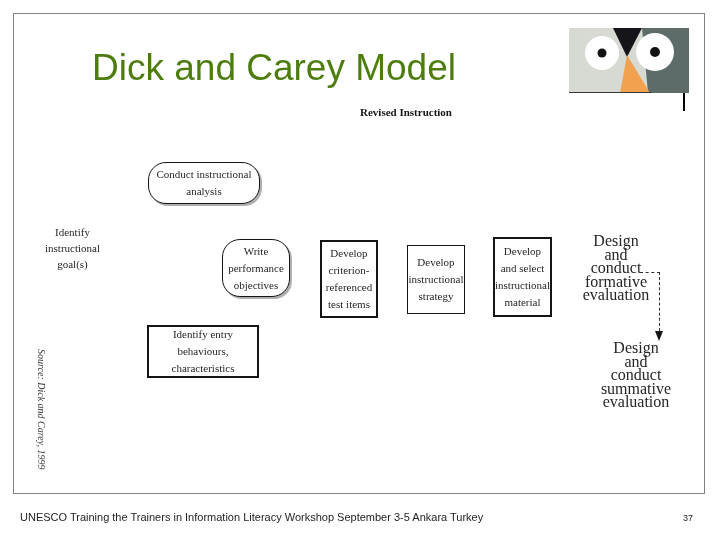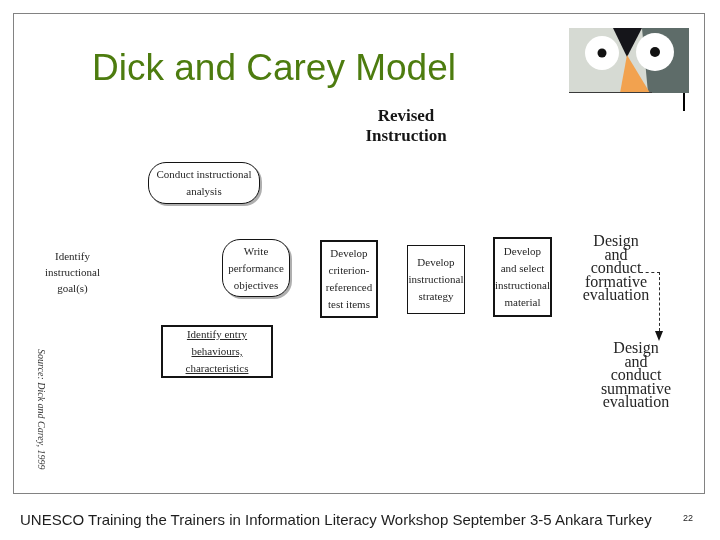--- a/index.html
+++ b/index.html
@@ -11,41 +11,41 @@
     position:absolute;left:13px;top:13px;width:690px;height:479px;
     border:1.5px solid #828282;background:#ffffff;
   }
   .page-title{
     position:absolute;left:92px;top:47px;
     font-family:"Liberation Sans",sans-serif;font-size:37px;color:#4d7c0f;
     white-space:nowrap;letter-spacing:0px;
   }
   .diagram-heading{
     position:absolute;left:340px;top:106px;width:132px;text-align:center;
-    font-family:"Liberation Serif",serif;font-weight:bold;font-size:17px;color:#161616;
+    font-family:"Liberation Serif",serif;font-weight:bold;font-size:11px;color:#161616;
   }
   .node{
     position:absolute;display:flex;align-items:center;justify-content:center;
     text-align:center;font-family:"Liberation Serif",serif;font-size:11px;
     color:#262626;line-height:17px;white-space:pre-line;background:#fff;
   }
   .boxed{border:1px solid #141414;}
   .boxed.shadowed{box-shadow:2px 2px 0 rgba(110,110,110,0.55);border-radius:18px;}
   .boxed.thick{border-width:2px;}
   .label{background:transparent;}
   .tight{line-height:13.5px;font-size:16px;}
   .goal-label{line-height:16px;}
   .n-conduct{left:148px;top:162px;width:110px;height:40px;}
-  .n-goal{left:25px;top:246px;width:95px;height:52px;}
+  .n-goal{left:25px;top:222px;width:95px;height:52px;}
   .n-write{left:222px;top:239px;width:66px;height:56px;font-family:Liberation Serif, serif;}
   .n-criterion{left:320px;top:240px;width:54px;height:74px;}
   .n-strategy{left:407px;top:245px;width:56px;height:67px;}
   .n-material{left:493px;top:237px;width:55px;height:76px;}
   .n-formative{left:580px;top:240px;width:72px;height:56px;}
-  .n-entry{left:161px;top:325px;width:108px;height:49px;text-decoration:underline;}
+  .n-entry{left:147px;top:325px;width:108px;height:49px;}
   .n-summative{left:601px;top:347px;width:70px;height:56px;}
   .dash-h{
     position:absolute;left:640px;top:272px;width:20px;height:0;
     border-top:1px dashed #2c2c2c;
   }
   .dash-v{
     position:absolute;left:659px;top:272px;width:0;height:59px;
     border-left:1px dashed #2c2c2c;
   }
   .arrowhead-down{
@@ -54,21 +54,21 @@
     border-top:10px solid #141414;
   }
   .source-note{
     position:absolute;left:47px;top:349px;width:124px;
     transform:rotate(90deg);transform-origin:left top;
     font-family:"Liberation Serif",serif;font-style:italic;font-size:10px;
     color:#3a3a3a;white-space:nowrap;
   }
   .owl-logo{position:absolute;left:569px;top:28px;}
   .footer-text{
-    position:absolute;left:20px;top:511px;font-size:15px;color:#1e1e1e;
+    position:absolute;left:20px;top:511px;font-size:11px;color:#1e1e1e;
     white-space:nowrap;
   }
   .page-number{
     position:absolute;left:683px;top:513px;font-size:9px;color:#1e1e1e;
   }
 </style>
 </head>
 <body>
 
 <div class="slide-canvas"></div>
@@ -121,13 +121,13 @@
 summative
 evaluation</div>
 
 <div class="dash-h"></div>
 <div class="dash-v"></div>
 <div class="arrowhead-down"></div>
 
 <div class="source-note">Source: Dick and Carey, 1999</div>
 
 <div class="footer-text">UNESCO Training the Trainers in Information Literacy Workshop September 3-5 Ankara Turkey</div>
-<div class="page-number">22</div>
+<div class="page-number">37</div>
 
 </body></html>

